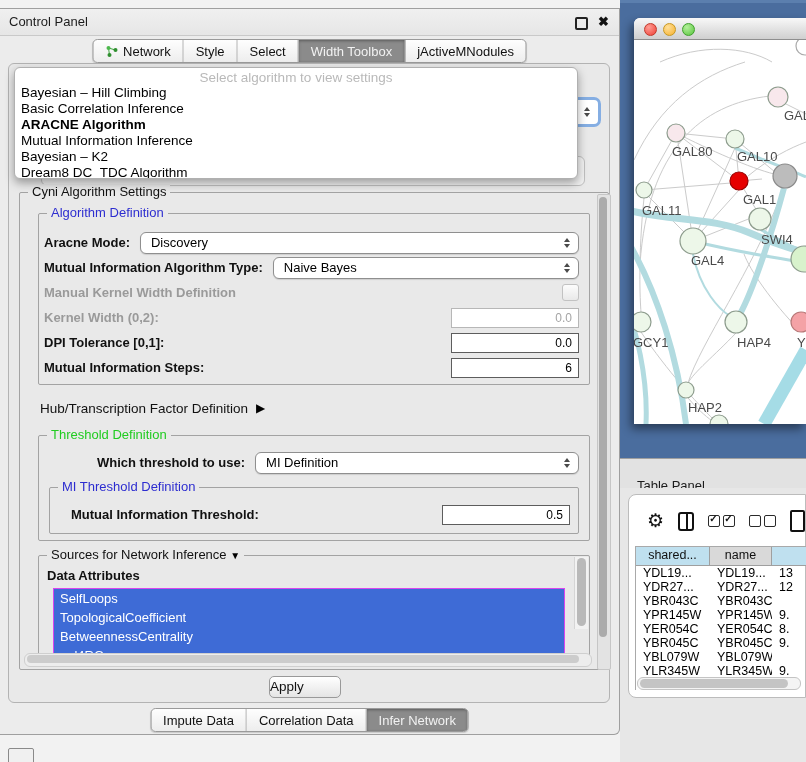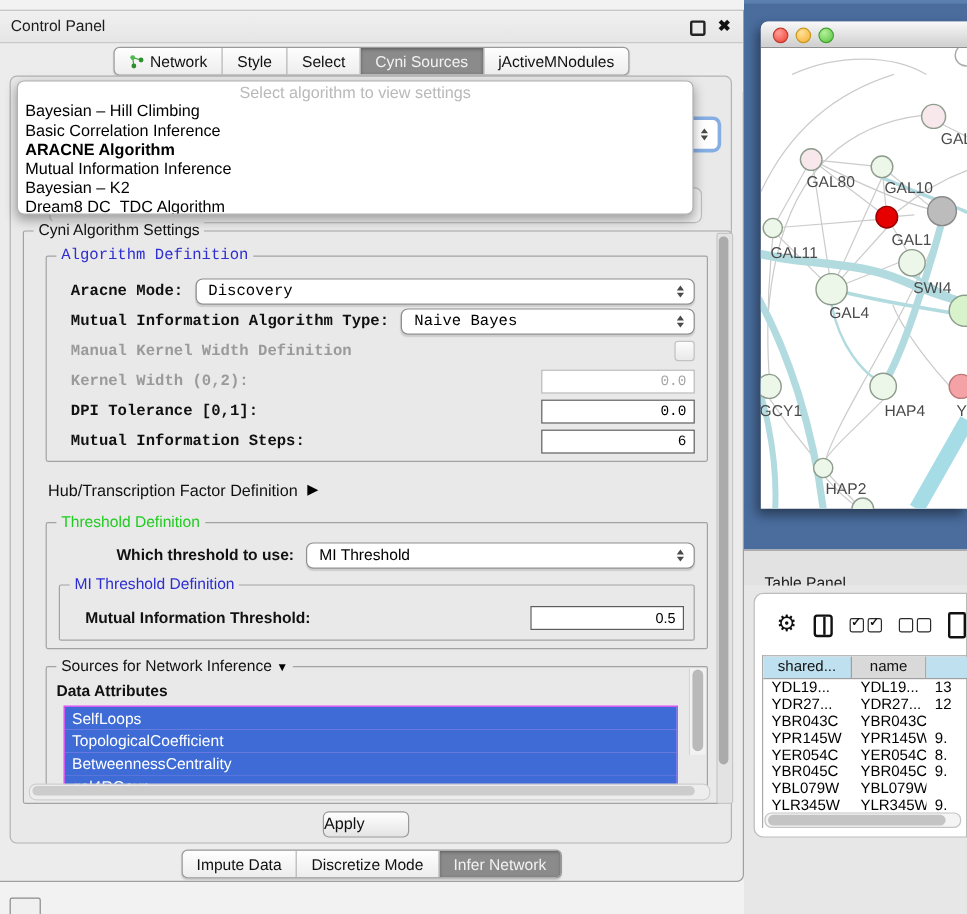--- a/index.html
+++ b/index.html
@@ -48,21 +48,21 @@
   .popup-item.bold{font-weight:bold;}
 
   
   .fs{position:relative;border:1px solid #a3a3a3;border-radius:2px;box-sizing:border-box;}
   .fs-legend{position:absolute;top:-9px;left:8px;background:#e9e9e9;padding:0 4px;font-size:13px;color:#111;white-space:nowrap;}
   .fs-legend.blue{color:#2d2dd0;}
   .fs-legend.green{color:#21cc21;}
 
   #settings{position:absolute;left:10px;top:128px;width:590px;height:478px;
     padding:20px 18px 0 10px;box-sizing:border-box;z-index:3;}
-  #fs-algdef{margin:0 0 0 8px;padding:16px 10px 4px 20px;font-family:Liberation Mono, monospace;}
+  #fs-algdef{margin:0 0 0 8px;padding:16px 10px 4px 5px;}
   #fs-threshold{margin:16px 0 0 8px;padding:14px 10px 6px 10px;}
   #fs-mithr{margin:12px 0 0 0;padding:14px 8px 6px 21px;background:transparent;}
   #fs-sources{margin:14px 0 0 8px;padding:12px 10px 0 6px;height:106px;}
 
   .row{display:flex;align-items:center;height:25px;}
   .lbl{font-size:13px;font-weight:bold;color:#111;white-space:nowrap;}
   .lbl.dis{color:#9a9a9a;}
   .combo{position:relative;flex:1;margin-left:10px;height:22px;box-sizing:border-box;
     background:#fff;border:1px solid #8f8f8f;border-radius:6px;
     font-size:13px;line-height:20px;padding-left:10px;color:#000;
@@ -173,21 +173,21 @@
         </svg>
         <span>Network</span>
       </div>
       <div class="seg">
           <span>Style</span>
         </div>
       <div class="seg">
           <span>Select</span>
         </div>
       <div class="seg active">
-          <span>Cyni Sources</span>
+          <span>Width Toolbox</span>
         </div>
       <div class="seg">
           <span>jActiveMNodules</span>
         </div>
     </div>
 
     <div id="content-panel">
 
       <div id="focus-combo">
         <span class="stepper">
@@ -245,21 +245,21 @@
         <div id="hub-row">
           <span>Hub/Transcription Factor Definition</span>
           <span class="tri-right">▶</span>
         </div>
 
         <div class="fs" id="fs-threshold">
           <span class="fs-legend green">Threshold Definition</span>
           <div class="row">
             <span class="lbl" style="margin-left:48px">Which threshold to use:</span>
             <div class="combo">
-              <span>MI Threshold</span>
+              <span>MI Definition</span>
               <span class="stepper">
                   <i class="up"></i>
                   <i class="dn"></i>
                 </span>
             </div>
           </div>
           <div class="fs" id="fs-mithr">
             <span class="fs-legend blue">MI Threshold Definition</span>
             <div class="row">
               <span class="lbl">Mutual Information Threshold:</span>
@@ -306,21 +306,21 @@
           <div class="popup-item">Bayesian – K2</div>
           <div class="popup-item">Dream8 DC_TDC Algorithm</div>
         </div>
     </div>
 
     <div class="seg-bar" id="bottom-tabs">
       <div class="seg">
           <span>Impute Data</span>
         </div>
       <div class="seg">
-          <span>Discretize Mode</span>
+          <span>Correlation Data</span>
         </div>
       <div class="seg active">
           <span>Infer Network</span>
         </div>
     </div>
   </div>
 
   <div id="desktop"></div>
 
   <div id="net-window">

